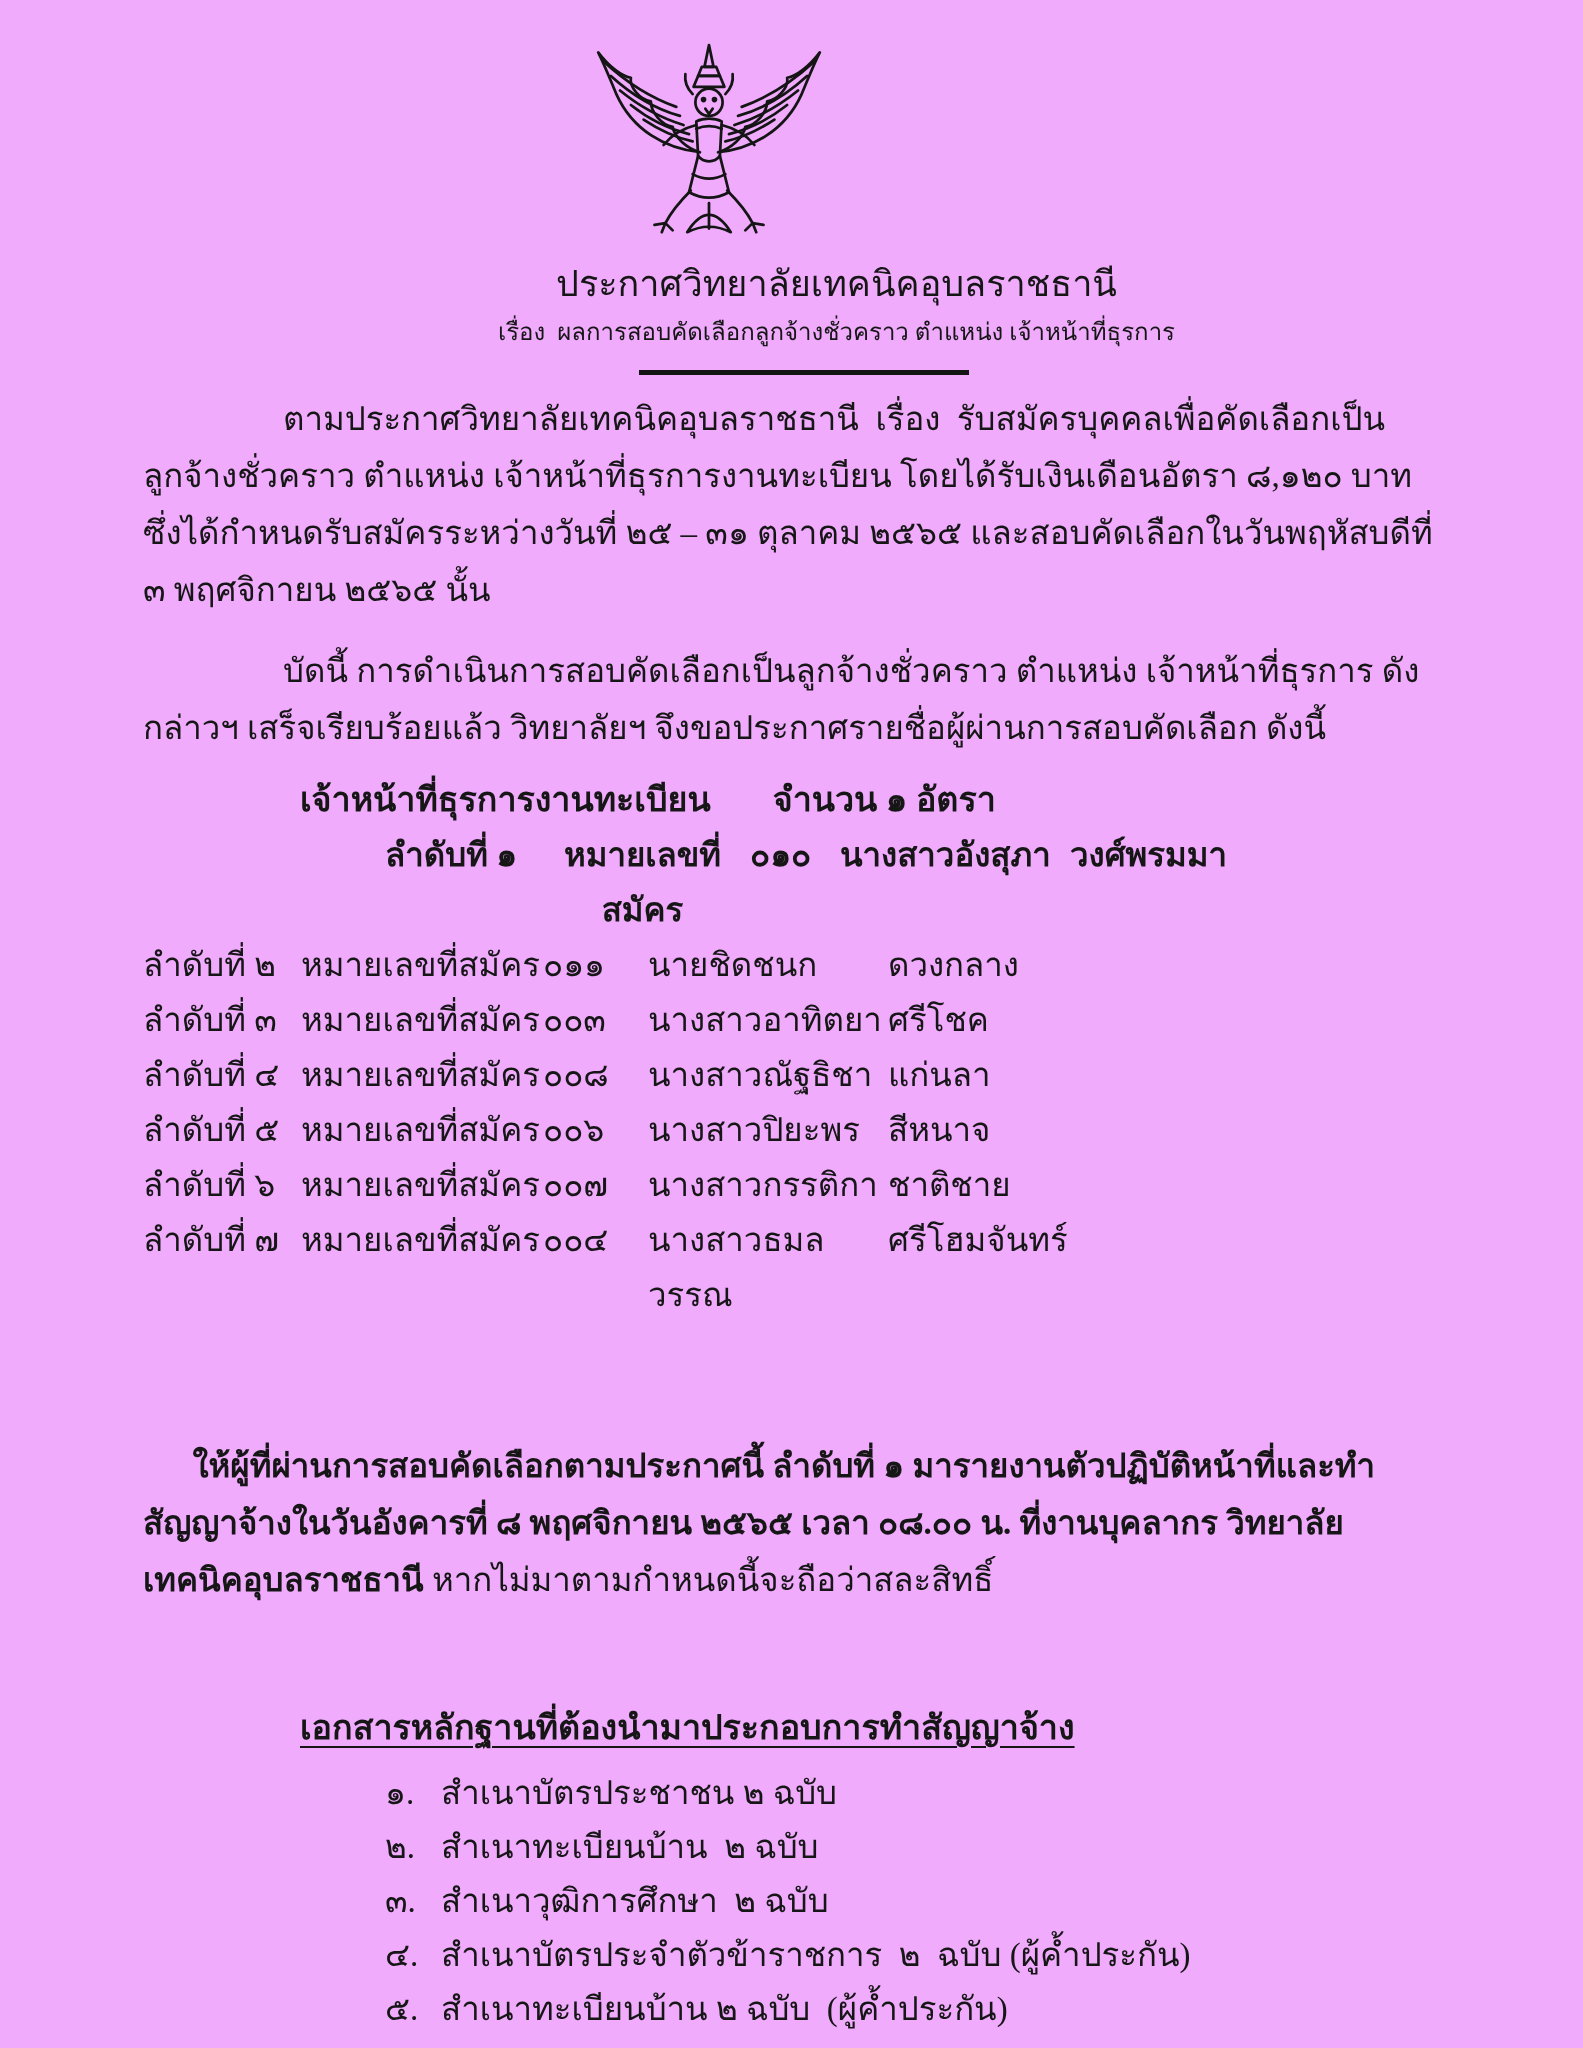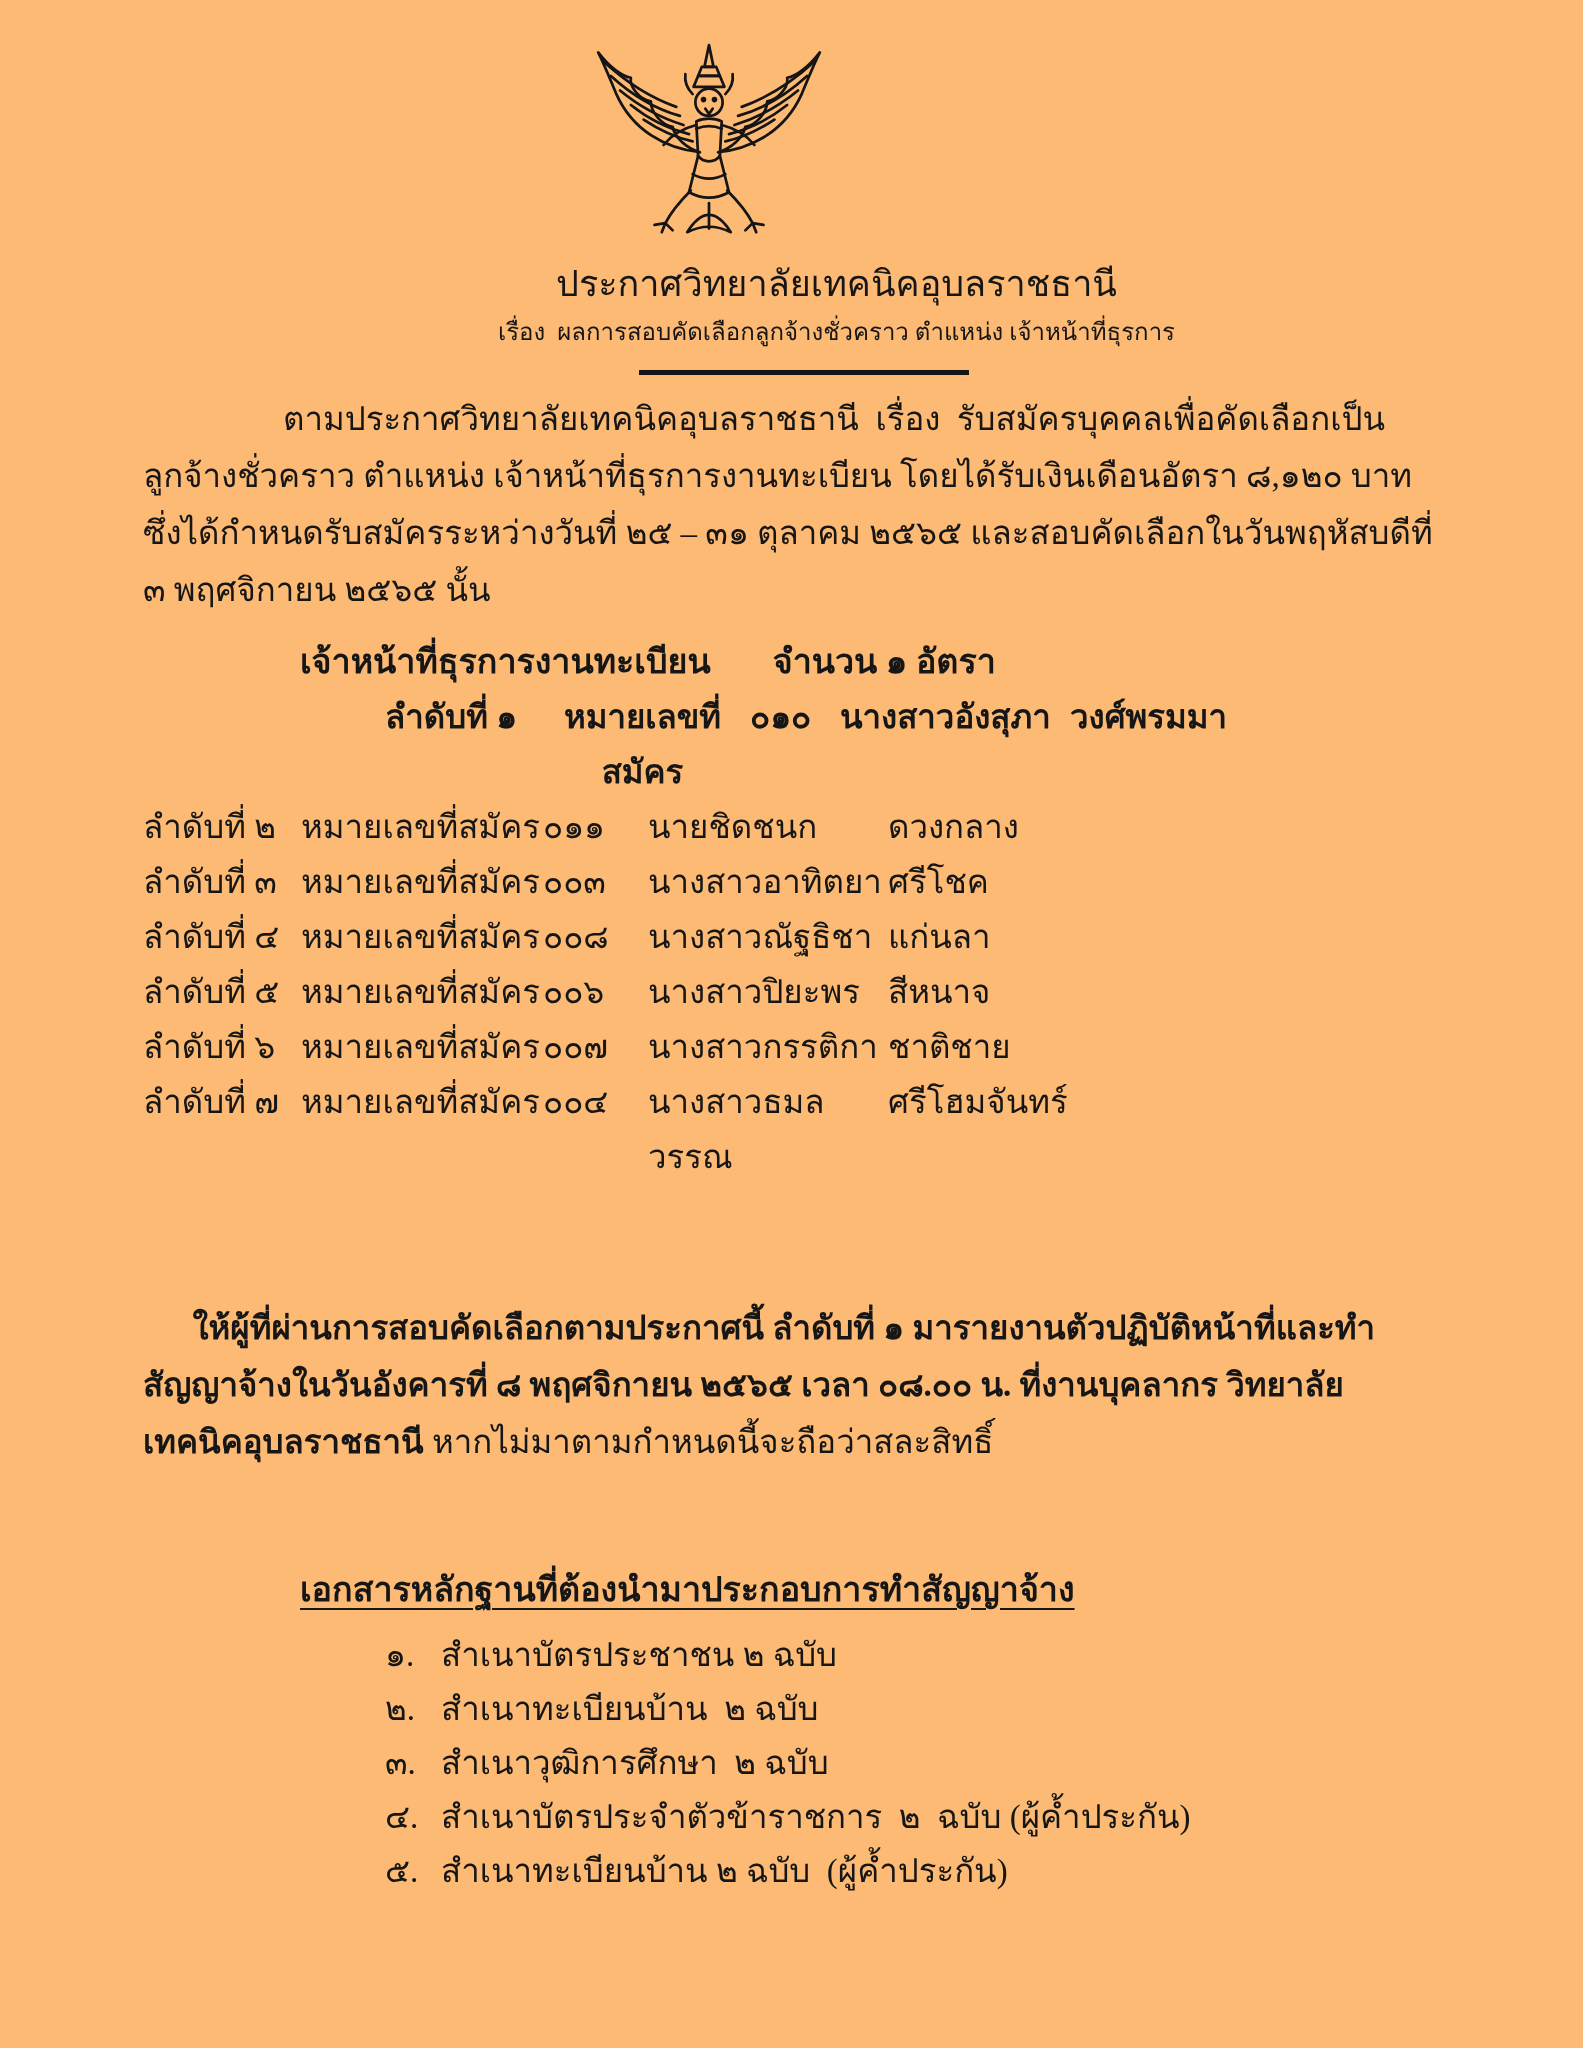--- a/index.html
+++ b/index.html
@@ -1,20 +1,20 @@
 <!DOCTYPE html>
 <html lang="th"><head>
 <meta charset="utf-8">
 <style>
   html,body{margin:0;padding:0;background:#e9e9e9;}
   .page{
     position:relative;
     width:1583px;height:2048px;
     margin:0 auto;
-    background:#fdba74;
+    background:#f0abfc;
     color:#161616;
     font-family:"Liberation Serif","DejaVu Serif",serif;
     overflow:hidden;
   }
   .content{padding:0 143px;}
   
   .emblem-wrap{margin-top:36px;display:flex;justify-content:center;position:relative;left:-83px;}
   .emblem-wrap svg{display:block;}
   
   .title-block{position:relative;left:45px;text-align:center;}
@@ -105,20 +105,21 @@
     </div>
 
     <div class="title-block">
       <div class="doc-title">ประกาศวิทยาลัยเทคนิคอุบลราชธานี</div>
       <div class="doc-subject">เรื่อง  ผลการสอบคัดเลือกลูกจ้างชั่วคราว ตำแหน่ง เจ้าหน้าที่ธุรการ</div>
     </div>
     <div class="divider"></div>
 
     <div class="para p1">ตามประกาศวิทยาลัยเทคนิคอุบลราชธานี  เรื่อง  รับสมัครบุคคลเพื่อคัดเลือกเป็นลูกจ้างชั่วคราว ตำแหน่ง เจ้าหน้าที่ธุรการงานทะเบียน โดยได้รับเงินเดือนอัตรา ๘,๑๒๐ บาท ซึ่งได้กำหนดรับสมัครระหว่างวันที่ ๒๕ – ๓๑ ตุลาคม ๒๕๖๕ และสอบคัดเลือกในวันพฤหัสบดีที่ ๓ พฤศจิกายน ๒๕๖๕ นั้น</div>
 
+    <div class="para p2">บัดนี้ การดำเนินการสอบคัดเลือกเป็นลูกจ้างชั่วคราว ตำแหน่ง เจ้าหน้าที่ธุรการ ดังกล่าวฯ เสร็จเรียบร้อยแล้ว วิทยาลัยฯ จึงขอประกาศรายชื่อผู้ผ่านการสอบคัดเลือก ดังนี้</div>
 
     <div class="position-header">
       <span>เจ้าหน้าที่ธุรการงานทะเบียน</span><span class="position-quota">จำนวน ๑ อัตรา</span>
     </div>
 
     <div class="result-rows">
       <div class="result-row first">
         <span class="col-order">ลำดับที่ ๑</span>
         <span class="col-reglabel">หมายเลขที่สมัคร</span>
         <span class="col-regno">๐๑๐</span>

